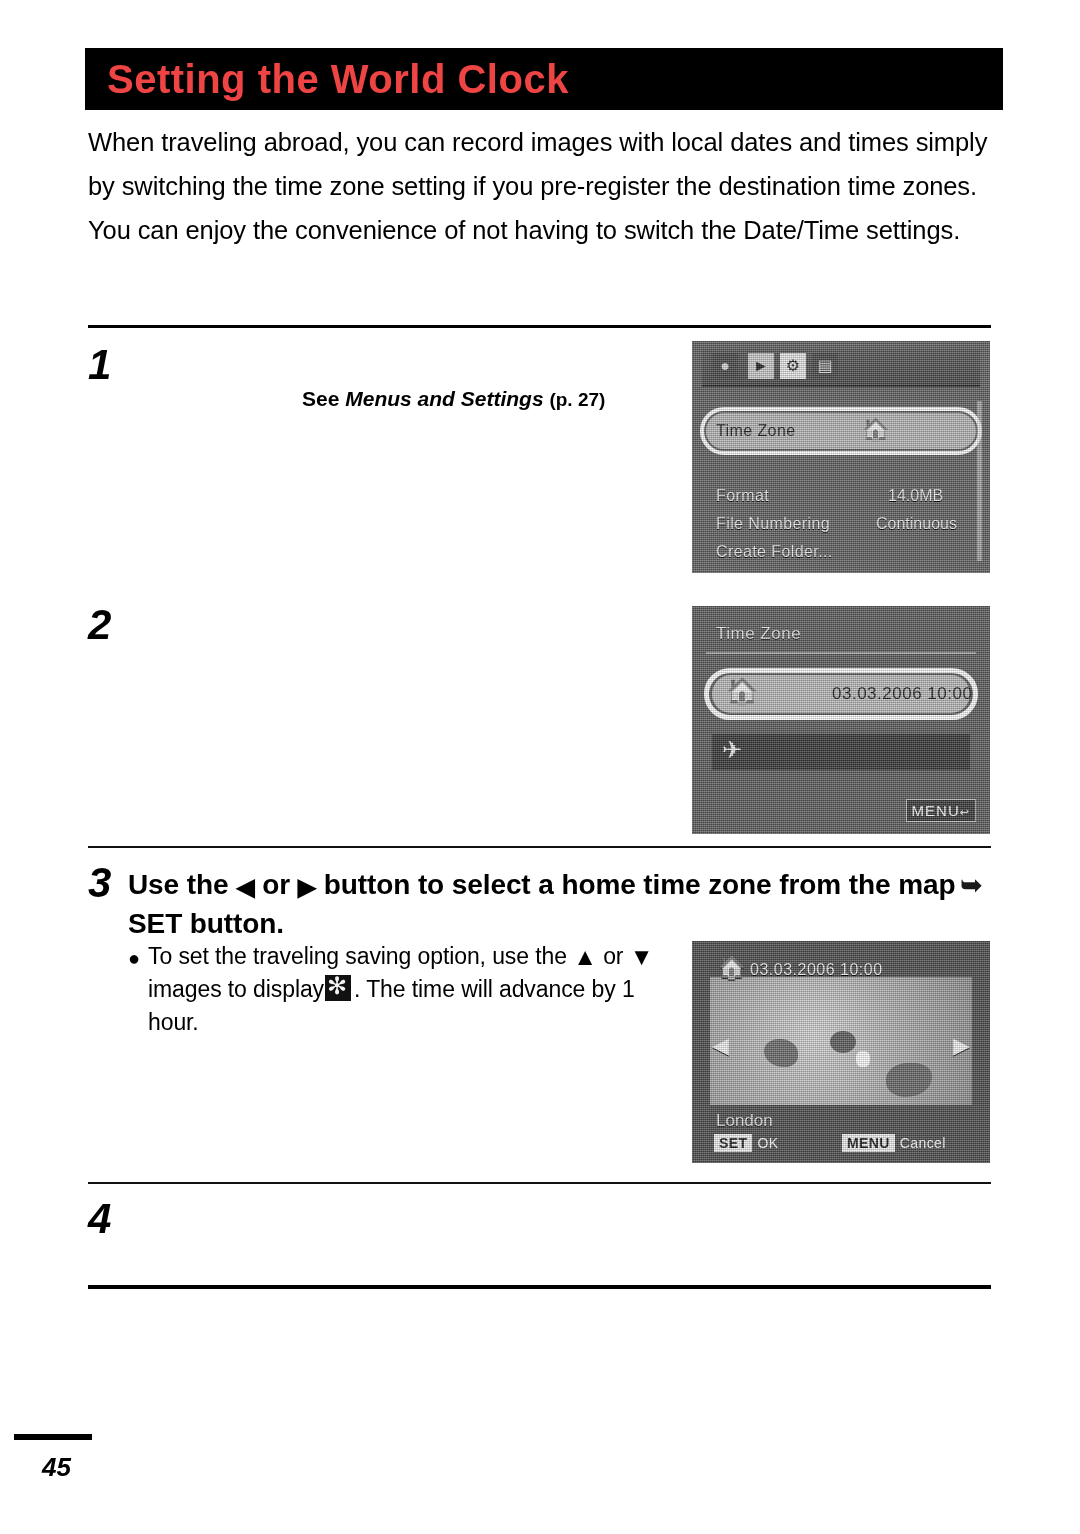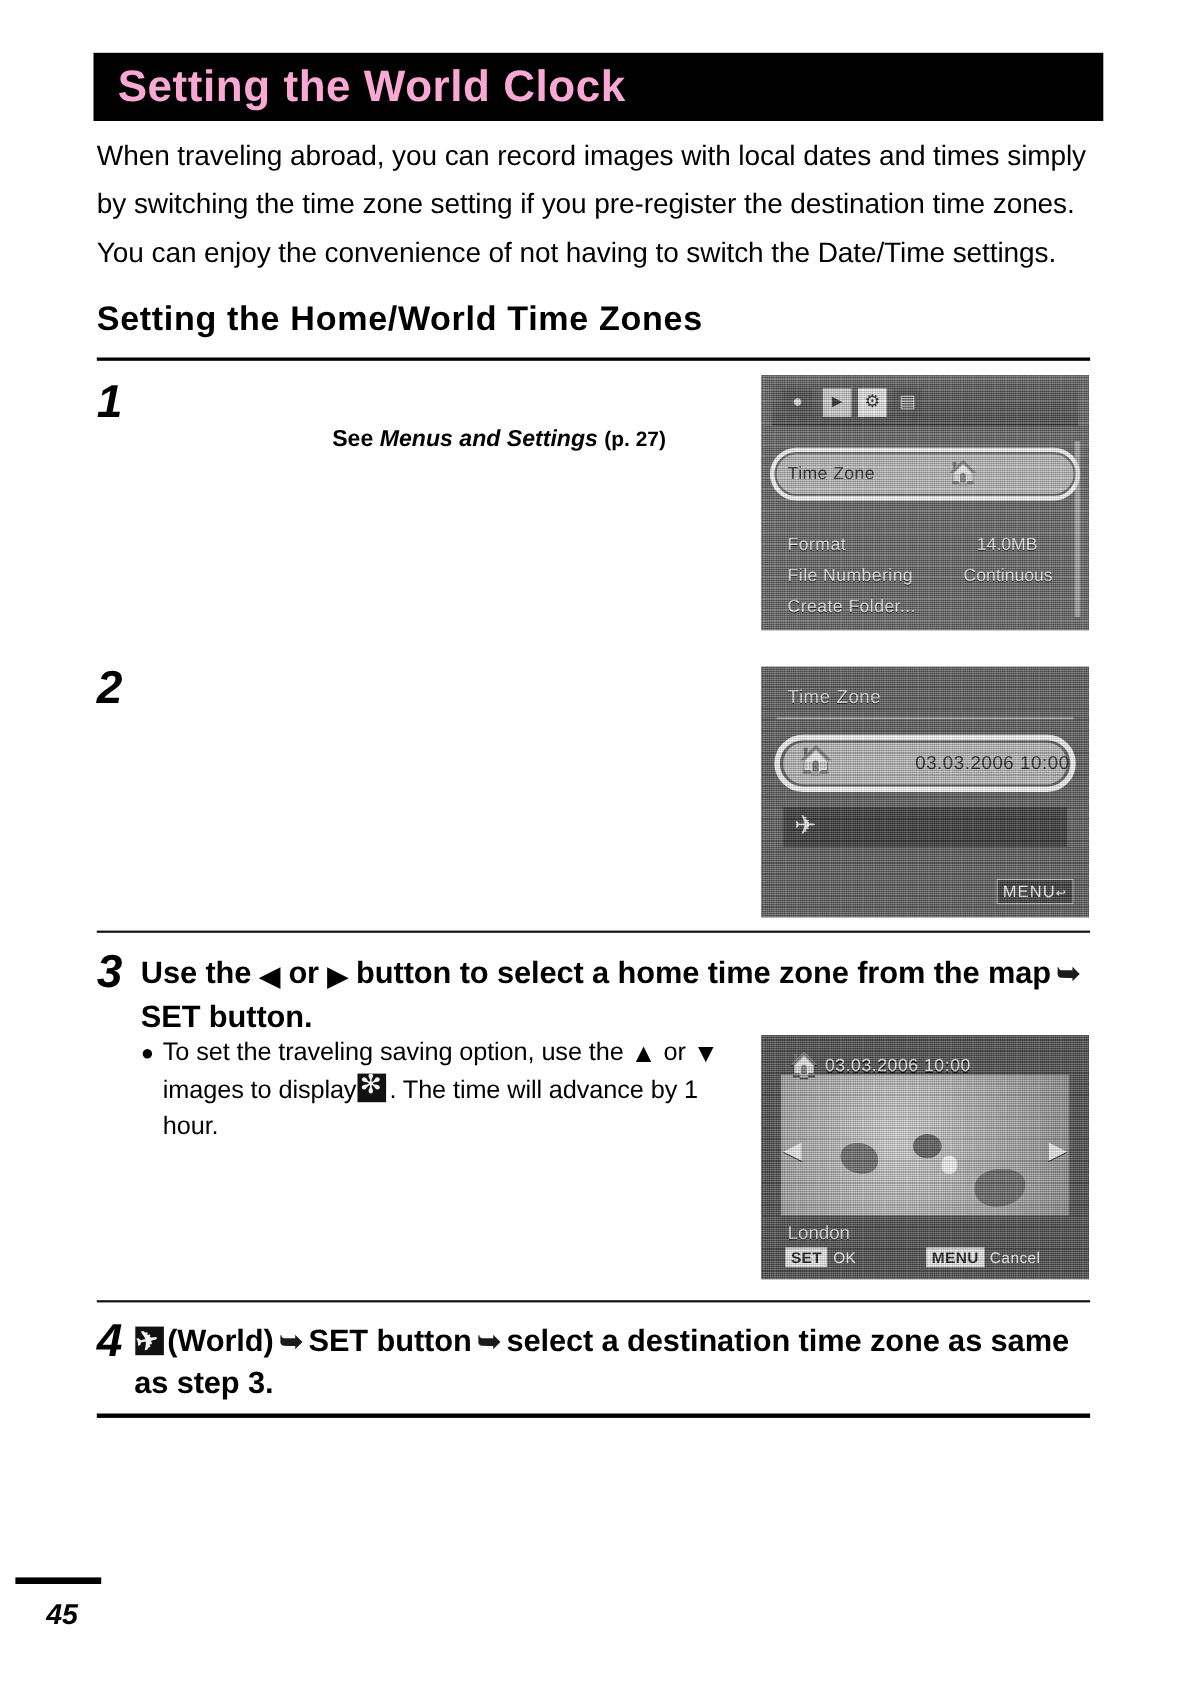--- a/index.html
+++ b/index.html
@@ -32,21 +32,21 @@
     width: 918px;
     height: 62px;
     background: #000000;
   }
   .title-banner-text {
     position: absolute;
     left: 22px;
     top: 3px;
     font-size: 40px;
     font-weight: bold;
-    color: #f9a8d4;
+    color: #ef4444;
     letter-spacing: 0.5px;
     white-space: nowrap;
     line-height: 56px;
   }
 
   
   .intro {
     position: absolute;
     left: 88px;
     top: 120px;
@@ -325,21 +325,20 @@
 <body>
 
 <div class="page">
 
   <div class="title-banner">
     <div class="title-banner-text">Setting the World Clock</div>
   </div>
 
   <div class="intro">When traveling abroad, you can record images with local dates and times simply by switching the time zone setting if you pre-register the destination time zones. You can enjoy the convenience of not having to switch the Date/Time settings.</div>
 
-  <div class="section-heading">Setting the Home/World Time Zones</div>
 
   <div class="rule rule-thick rule-top"></div>
 
   <div class="step-num" style="left:88px; top:344px;">1</div>
   <div class="see-note" style="left:302px; top:386px;font-weight:bold;">
     <span>See </span><i>Menus and Settings</i>&nbsp;<span class="pg">(p. 27)</span>
   </div>
 
   <div class="lcd lcd1">
     <div class="tabbar">
@@ -418,24 +417,19 @@
     </div>
     <div class="btn btn-menu">
       <span class="key">MENU</span><span>Cancel</span>
     </div>
     <div class="lcd-noise"></div>
   </div>
 
   <div class="rule rule-thin rule-s4"></div>
 
   <div class="step-num" style="left:88px; top:1198px;">4</div>
-  <div class="step-body" style="left:122px; top:1200px; width:878px;">
-    <span class="gicon gicon-world"></span><span>(World)</span><span class="arrow-g">➥</span><span>SET</span>
-    <span>button</span><span class="arrow-g">➥</span><span>select a destination time</span>
-    <span>zone as same as step 3.</span>
-  </div>
 
   <div class="rule rule-bottom"></div>
 
   <div class="footer-rule"></div>
   <div class="page-number">45</div>
 
 </div>
 
 </body></html>

